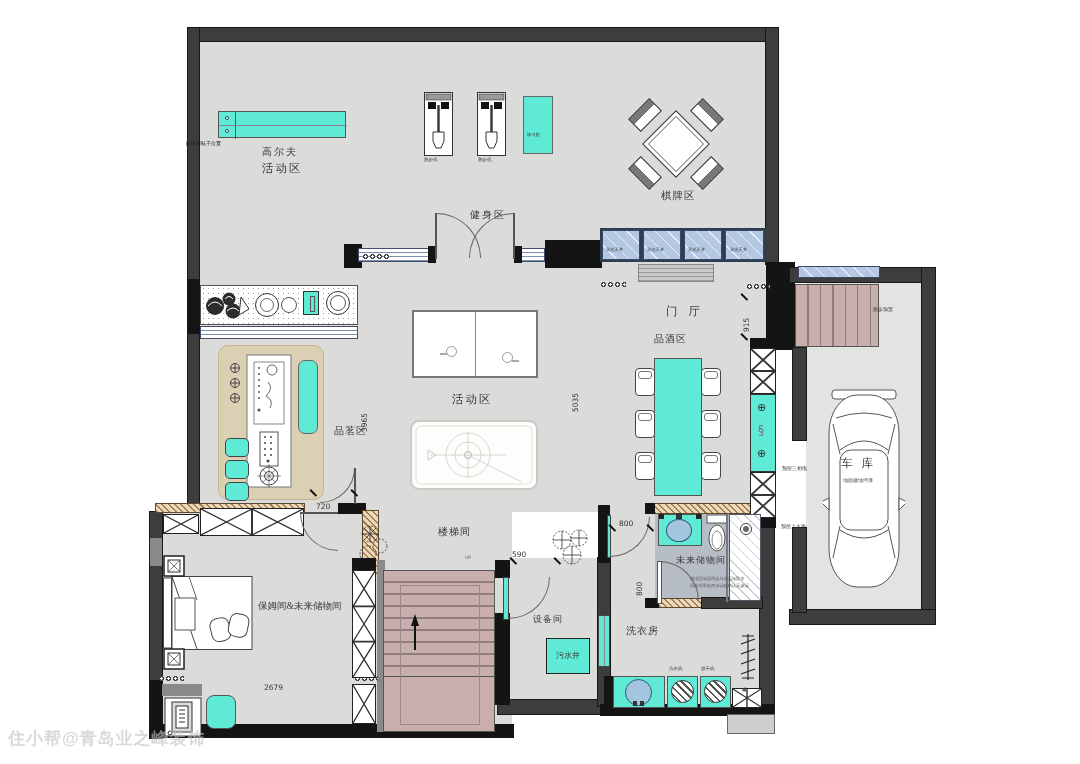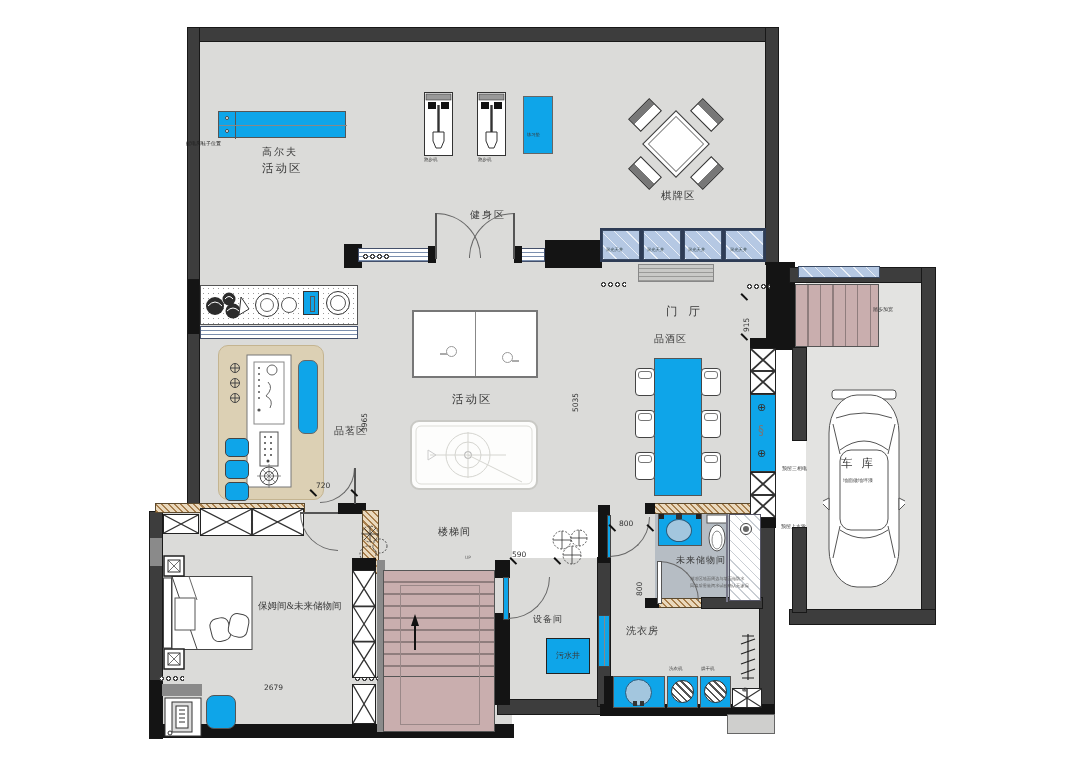--- a/index.html
+++ b/index.html
@@ -9,21 +9,21 @@
   .floor{position:absolute;background:#dbdbd9;}
   .w{position:absolute;background:#3d3d3d;outline:1px solid #181818;}
   .wb{position:absolute;background:#141414;}
   .wg{position:absolute;background:#8a8a8a;}
   .lbl{position:absolute;color:#3a3a3a;white-space:nowrap;line-height:1;}
   .dim{position:absolute;color:#333;font-family:"DejaVu Sans",sans-serif;font-size:7.5px;white-space:nowrap;line-height:1;}
   .vd{transform:rotate(-90deg);transform-origin:0 0;}
   .tick{position:absolute;width:9px;height:1.5px;background:#111;transform:rotate(45deg);}
   .hatch{position:absolute;background:repeating-linear-gradient(45deg,#a87f4d 0 1.5px,#ead9bd 1.5px 4.5px);border:1px solid #5c4a2e;box-sizing:border-box;}
   .coil{position:absolute;height:7px;background-image:radial-gradient(circle at 3.5px 3.5px,#fff 1.1px,#444 1.3px 2.3px,transparent 2.6px);background-size:7px 7px;}
-  .whitebox{position:absolute;background:#0ea5e9;border:1px solid #444;box-sizing:border-box;}
+  .whitebox{position:absolute;background:#5eead4;border:1px solid #444;box-sizing:border-box;}
   .xbox{position:absolute;background:#fff;border:1.5px solid #222;box-sizing:border-box;}
   .xbox svg{display:block;width:100%;height:100%;}
   .pane{position:absolute;background:#b5c8e3;border:1px solid #3a4a63;box-sizing:border-box;
         background-image:repeating-linear-gradient(45deg,rgba(255,255,255,.7) 0 1px,transparent 1px 9px);}
   .winlines{position:absolute;background:#fff;border:1px solid #44506b;box-sizing:border-box;
         background-image:repeating-linear-gradient(180deg,transparent 0 3px,#7b8fae 3px 4px);}
   .arc{position:absolute;box-sizing:border-box;border:0 solid #666;}
   .stairs-v{position:absolute;background:#c9aeae;border:1px solid #555;box-sizing:border-box;
         background-image:repeating-linear-gradient(180deg,transparent 0 10.5px,#8f7d7d 10.5px 12px);}
   .stairs-h{position:absolute;background:#c9aeae;border:1px solid #555;box-sizing:border-box;
@@ -402,21 +402,21 @@
       <rect x="17" y="64" width="48" height="80" rx="11"></rect>
       <path d="M17 64 Q41 46 65 64" fill="none"></path>
       <path d="M13 32 Q41 22 69 32" fill="none"></path>
       <path d="M17 144 Q41 160 65 144" fill="none"></path>
       <path d="M17 68 L10 38 M65 68 L72 38 M17 140 L10 172 M65 140 L72 172" fill="none"></path>
       <path d="M6 124 L-2 116 L6 112 Z M76 124 L84 116 L76 112 Z"></path>
     </g>
   </svg>
 
   <div class="dim vd" style="left:361px;top:432px;">3965</div>
-  <div class="dim" style="left:316px;top:482px;">720</div>
+  <div class="dim" style="left:316px;top:503px;">720</div>
   <div class="dim vd" style="left:572px;top:412px;">5035</div>
   <div class="dim vd" style="left:743px;top:332px;">915</div>
   <div class="dim" style="left:264px;top:684px;">2679</div>
   <div class="dim" style="left:512px;top:551px;">590</div>
   <div class="dim" style="left:619px;top:520px;">800</div>
   <div class="dim vd" style="left:636px;top:596px;">800</div>
   <div class="tick" style="left:740px;top:296px;"></div>
   <div class="tick" style="left:740px;top:336px;"></div>
   <div class="tick" style="left:509px;top:560px;"></div>
   <div class="tick" style="left:553px;top:560px;"></div>
@@ -447,14 +447,15 @@
   <div class="lbl" style="left:742px;top:684px;font-size:4px;writing-mode:vertical-rl;">晾晒区</div>
   <div class="lbl" style="left:676px;top:556px;font-size:9px;letter-spacing:1px;">未来储物间</div>
   <div class="lbl" style="left:690px;top:577px;font-size:4.2px;color:#555;">淋浴区地面周边与墙面做防水</div>
   <div class="lbl" style="left:690px;top:584px;font-size:4.2px;color:#555;">回填后需做闭水试验确认无渗漏</div>
   <div class="lbl" style="left:841px;top:458px;font-size:11.5px;letter-spacing:3px;">车  库</div>
   <div class="lbl" style="left:843px;top:478px;font-size:5px;color:#444;">地面做地坪漆</div>
   <div class="lbl" style="left:782px;top:466px;font-size:5px;color:#333;">预留三相电</div>
   <div class="lbl" style="left:781px;top:524px;font-size:5px;color:#333;">预留上水管</div>
   <div class="lbl" style="left:873px;top:307px;font-size:5px;color:#333;">踏步加宽</div>
 
+  <div class="wm" style="left:8px;top:727px;">住小帮@青岛业之峰装饰</div>
 
 </div>
 
 </body></html>

